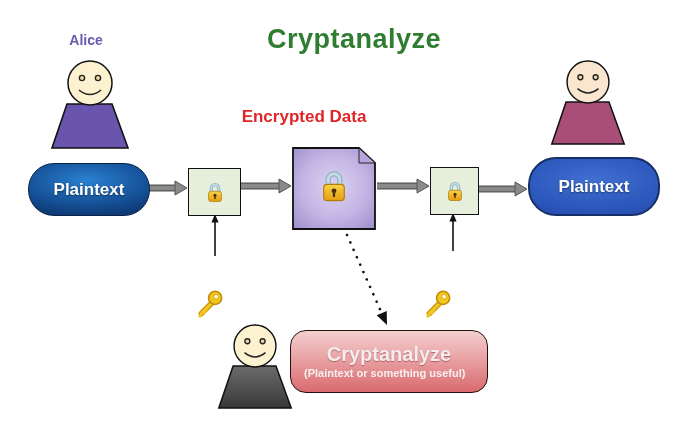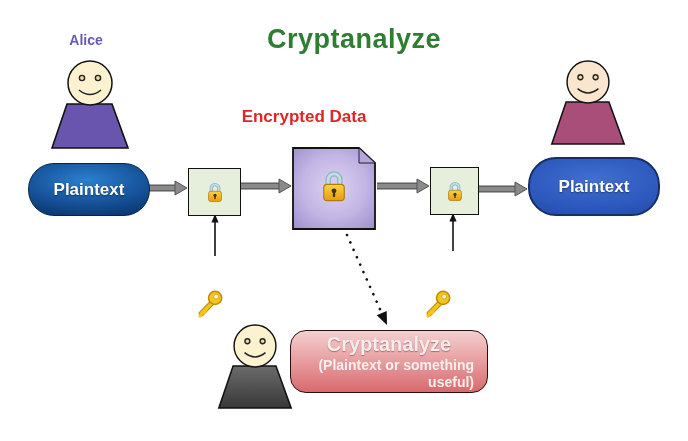--- a/index.html
+++ b/index.html
@@ -37,21 +37,21 @@
   #encryption-box{left:188px;top:168px;width:51px;height:46px;}
   #decryption-box{left:430px;top:167px;width:47px;height:46px;}
   #cryptanalyze-box{
     position:absolute;left:290px;top:330px;width:198px;height:63px;border-radius:16px;
     background:linear-gradient(180deg,#f4cfcf 0%,#e9a2a4 45%,#d96a6e 100%);
     border:1.6px solid #2a0f0f;
     display:flex;flex-direction:column;align-items:center;justify-content:center;
     box-sizing:border-box;
   }
   #cryptanalyze-title{font-size:20px;font-weight:bold;color:#f3eded;text-shadow:0 1px 1px rgba(120,40,40,.5);}
-  #cryptanalyze-subtitle{width:170px;font-size:14px;font-weight:bold;color:#f7efef;text-align:right;line-height:1.15;margin-top:1px;}
+  #cryptanalyze-subtitle{width:170px;font-size:11px;font-weight:bold;color:#f7efef;text-align:left;line-height:1.15;margin-top:1px;}
   svg{display:block;}
 </style>
 </head>
 <body>
 
 <div id="canvas">
 
   <svg class="abs" style="left:0;top:0;" width="688" height="441" viewBox="0 0 688 441">
     <defs>
       <linearGradient id="goldGrad" x1="0" y1="0" x2="0" y2="1">

